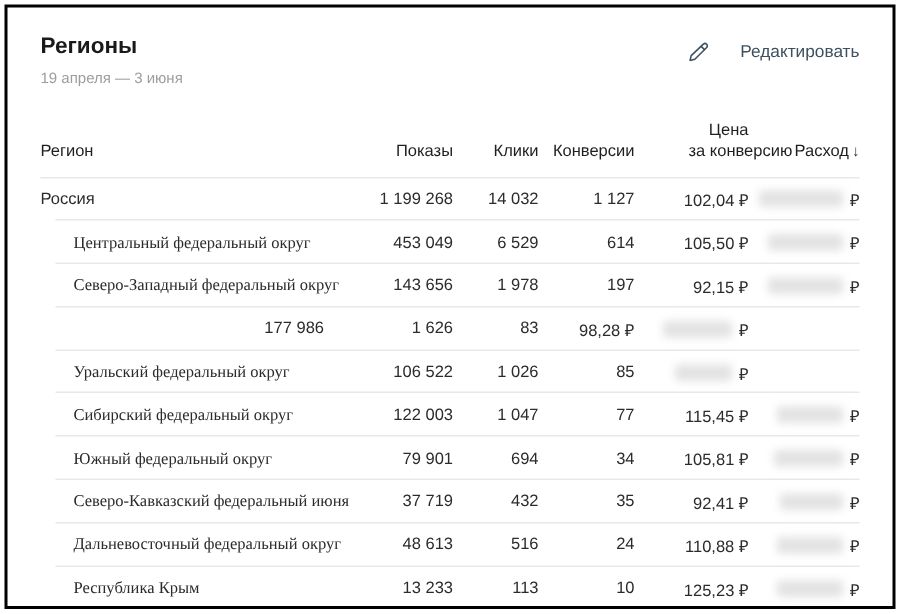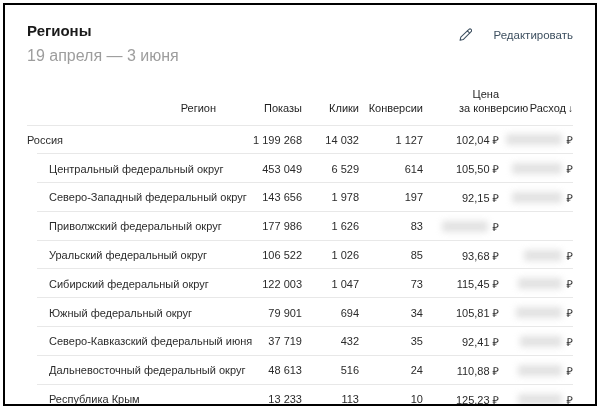--- a/index.html
+++ b/index.html
@@ -3,39 +3,39 @@
 <meta charset="utf-8">
 <style>
   html,body{margin:0;padding:0;background:#fff;}
   body{width:600px;height:409px;font-family:"Liberation Sans",sans-serif;-webkit-font-smoothing:antialiased;}
   .frame{box-sizing:border-box;width:594px;height:403px;margin:3px;border:2px solid #000;background:#fff;overflow:hidden;}
   .card{padding:0 22px;}
 
   
   .card-head{display:flex;justify-content:space-between;align-items:flex-start;padding-top:17px;}
   .page-title{margin:0;font-size:15px;font-weight:bold;color:#1a1a1a;line-height:1.25;}
-  .date-range{margin-top:6px;font-size:16px;color:#9d9d9d;}
+  .date-range{margin-top:6px;font-size:10px;color:#9d9d9d;}
   .edit-btn{display:flex;align-items:center;gap:22px;margin-top:6px;border:0;background:none;padding:0;
             font-family:inherit;font-size:11.5px;color:#3e5060;cursor:pointer;}
   .edit-btn svg{display:block;}
 
   
   .grid{display:grid;grid-template-columns:minmax(0,1fr) 86px 57px 64px 76px 74px;}
   .thead{align-items:end;margin-top:13px;padding-bottom:9px;border-bottom:1px solid #e8e8e8;}
   .th{font-size:11px;color:#1f1f1f;text-align:right;line-height:1.25;white-space:nowrap;}
-  .th.left{text-align:right;margin-top:24px;}
+  .th.left{text-align:left;margin-top:24px;}
   .th .two-line span{display:block;margin-left:36px;}
   .sort-arrow{font-size:10px;color:#333;margin-left:2px;}
 
   .trow{position:relative;align-items:center;height:28.8px;}
   .trow::after{content:"";position:absolute;left:10px;right:0;bottom:0;height:1px;background:#e8e8e8;}
   .trow.last::after{display:none;}
   .cell{font-size:11px;color:#2b2b2b;text-align:right;white-space:nowrap;}
   .cell.region{text-align:left;overflow:visible;}
-  .trow.child .cell.region{padding-left:22px;}
+  .trow.child .cell.region{padding-left:22px;font-family:Liberation Serif, serif;}
   .cell.spend{display:flex;align-items:center;justify-content:flex-end;gap:5px;}
   .redacted{display:inline-block;height:11px;border-radius:2px;background:#cfcfcf;filter:blur(3px);opacity:.6;}
   .cur{color:#2b2b2b;}
 </style>
 </head>
 <body>
 
 <div class="frame">
   <div class="card">
 
@@ -113,51 +113,48 @@
     <div class="cell">143 656</div>
     <div class="cell">1 978</div>
     <div class="cell">197</div>
     <div class="cell">92,15 ₽</div>
     <div class="cell spend">
       <span class="redacted" style="width: 50px;"></span>
       <span class="cur">₽</span>
     </div>
   </div>
         <div class="trow grid child">
-    <div class="cell region">
-      <span>Приволжский федеральный округ</span>
-    </div>
     <div class="cell">177 986</div>
     <div class="cell">1 626</div>
     <div class="cell">83</div>
+    <div class="cell">98,28 ₽</div>
     <div class="cell spend">
       <span class="redacted" style="width: 46px;"></span>
       <span class="cur">₽</span>
     </div>
   </div>
         <div class="trow grid child">
     <div class="cell region">
       <span>Уральский федеральный округ</span>
     </div>
     <div class="cell">106 522</div>
     <div class="cell">1 026</div>
     <div class="cell">85</div>
-    <div class="cell">93,68 ₽</div>
     <div class="cell spend">
       <span class="redacted" style="width: 38px;"></span>
       <span class="cur">₽</span>
     </div>
   </div>
         <div class="trow grid child">
     <div class="cell region">
       <span>Сибирский федеральный округ</span>
     </div>
     <div class="cell">122 003</div>
     <div class="cell">1 047</div>
-    <div class="cell">73</div>
+    <div class="cell">77</div>
     <div class="cell">115,45 ₽</div>
     <div class="cell spend">
       <span class="redacted" style="width: 44px;"></span>
       <span class="cur">₽</span>
     </div>
   </div>
         <div class="trow grid child">
     <div class="cell region">
       <span>Южный федеральный округ</span>
     </div>

